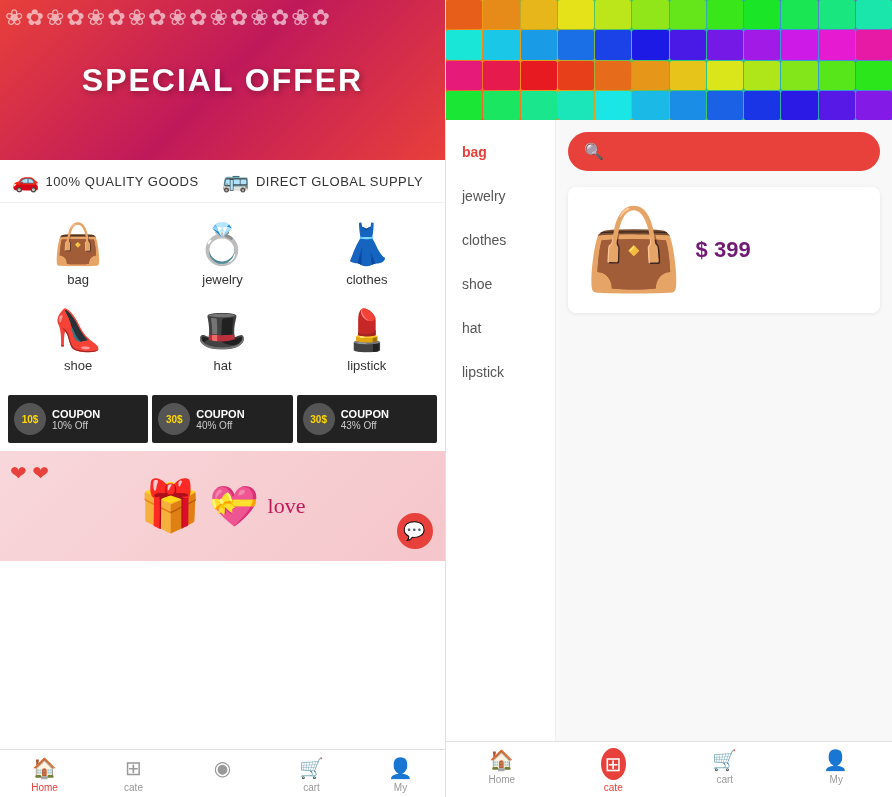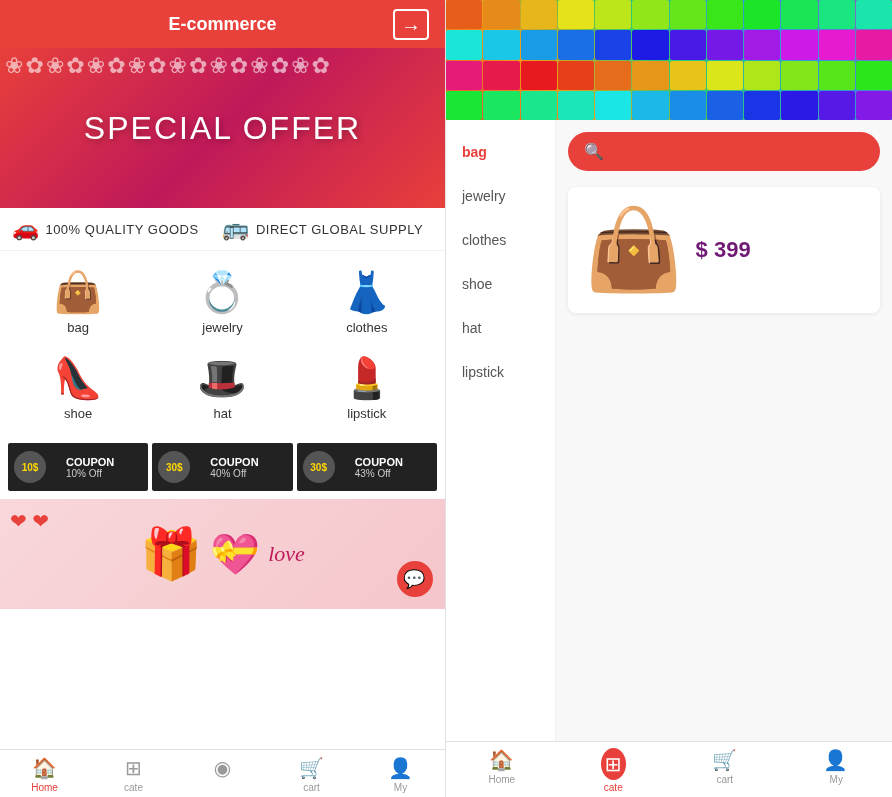--- a/index.html
+++ b/index.html
@@ -68,21 +68,21 @@
       padding: 5px;
       opacity: 0.6;
     }
     .flower {
       font-size: 22px;
       color: white;
     }
     .banner-text {
       color: white;
       font-size: 32px;
-      font-weight: 400;
+      font-weight: 700;
       text-align: center;
       z-index: 2;
       letter-spacing: 2px;
       text-shadow: 2px 2px 6px rgba(0,0,0,0.3);
     }
 
     .info-bar {
       display: flex;
       align-items: center;
       padding: 8px 12px;
@@ -136,21 +136,21 @@
       flex-shrink: 0;
     }
     .coupon {
       flex: 1;
       background: #222;
       color: white;
       display: flex;
       align-items: center;
       padding: 8px 6px;
       border-radius: 2px;
-      gap: 20px;
+      gap: 6px;
     }
     .coupon-circle {
       width: 32px;
       height: 32px;
       border-radius: 50%;
       background: #555;
       display: flex;
       align-items: center;
       justify-content: center;
       font-size: 10px;
@@ -196,21 +196,20 @@
       align-items: center;
     }
     .promo-gift {
       font-size: 50px;
     }
     .promo-heart-box {
       font-size: 40px;
     }
     .love-text {
       font-size: 22px;
-      font-style: italic;
       color: #c0195a;
       font-family: cursive;
     }
     .chat-bubble {
       position: absolute;
       right: 12px;
       bottom: 12px;
       width: 36px;
       height: 36px;
       background: #e8403a;
@@ -394,24 +393,20 @@
       border-radius: 50%;
       padding: 4px;
       color: white !important;
     }
   </style>
 </head>
 <body>
 
 <div class="left-panel">
 
-  <div class="header">
-    <span class="header-title">E-commerce</span>
-    <span class="header-icon">→</span>
-  </div>
 
   <div class="banner">
     <div class="banner-flowers">
       <span class="flower">❀</span>
         <span class="flower">✿</span>
         <span class="flower">❀</span>
         <span class="flower">✿</span>
       <span class="flower">❀</span>
         <span class="flower">✿</span>
         <span class="flower">❀</span>

